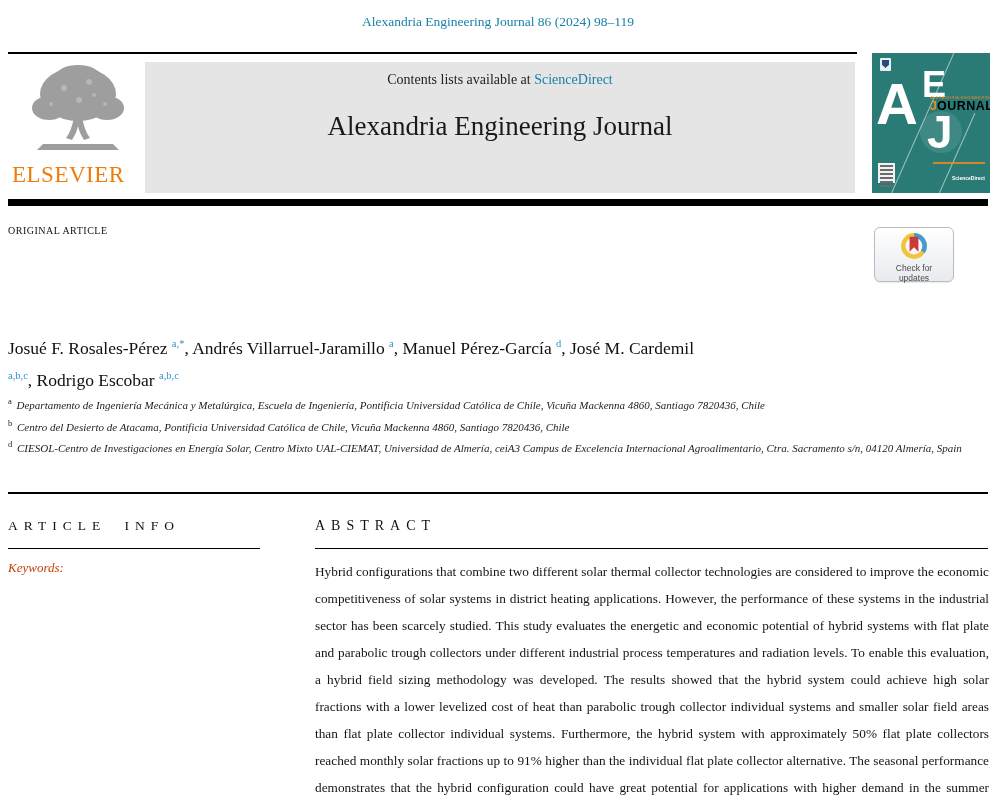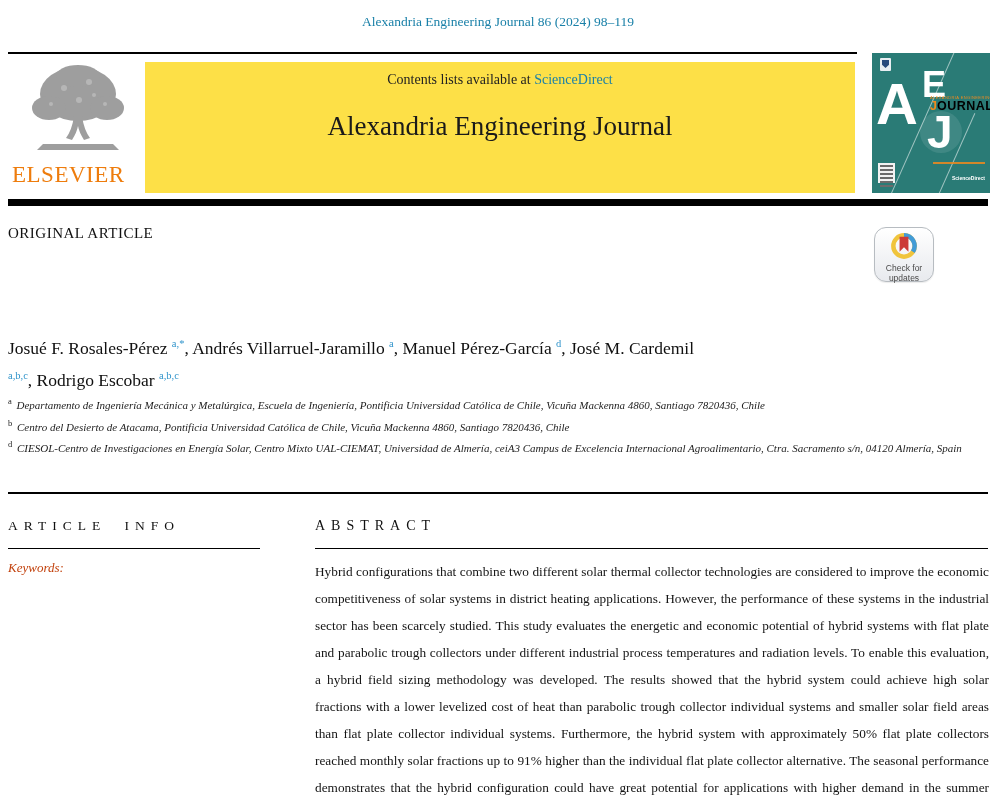--- a/index.html
+++ b/index.html
@@ -13,21 +13,21 @@
   .citation { position: absolute; top: 14px; left: 0; width: 100%; text-align: center; font-size: 13.5px; color: #1a80a8; }
 
   .top-rule { position: absolute; top: 52px; left: 8px; width: 849px; height: 2px; background: #000; }
 
   
   .elsevier-block { position: absolute; left: 12px; top: 60px; width: 132px; height: 134px; text-align: left; cursor: pointer; }
   .elsevier-tree { display: block; margin: 0 auto; }
   .elsevier-word { font-family: "Liberation Serif", serif; font-size: 23px; color: #ee7c0c; letter-spacing: 0.5px; margin-top: -2px; }
 
   
-  .banner { position: absolute; left: 145px; top: 62px; width: 710px; height: 131px; background: #fde047; text-align: center; }
+  .banner { position: absolute; left: 145px; top: 62px; width: 710px; height: 131px; background: #e5e5e5; text-align: center; }
   .banner-contents { position: absolute; top: 10px; left: 0; width: 100%; font-size: 14px; color: #222; }
   .banner-journal { position: absolute; top: 49px; left: 0; width: 100%; font-size: 27px; color: #1a1a1a; }
   .banner-homepage { position: absolute; top: 108px; left: 0; width: 100%; font-family: "Liberation Sans", sans-serif; font-size: 14px; color: #333; }
 
   
   .cover { position: absolute; left: 872px; top: 53px; width: 118px; height: 140px; background: #2a7b76; overflow: hidden; cursor: pointer; }
   .cover-line { position: absolute; width: 1px; background: rgba(255,255,255,0.55); }
   .cover-line.l1 { height: 190px; left: 48px; top: -20px; transform: rotate(24deg); }
   .cover-line.l2 { height: 120px; left: 78px; top: 55px; transform: rotate(24deg); width: 0.5px; }
   .cover-disc { position: absolute; left: 48px; top: 58px; width: 42px; height: 42px; border-radius: 50%; background: rgba(255,255,255,0.10); }
@@ -41,40 +41,40 @@
   .cover-shield { position: absolute; left: 8px; top: 5px; width: 11px; height: 13px; background: #e8eef2; border-radius: 1px; }
   .cover-shield:after { content: ""; position: absolute; left: 2px; top: 2px; width: 7px; height: 8px; background: #274a7c; clip-path: polygon(0 0, 100% 0, 100% 60%, 50% 100%, 0 60%); }
   .cover-minilogo { position: absolute; left: 6px; bottom: 10px; width: 17px; height: 20px; background: #f2f2f2; }
   .cover-minilogo i { display: block; height: 2px; margin: 2px 2px 0 2px; background: #6b6b6b; }
   .cover-footer { position: absolute; right: 5px; bottom: 9px; text-align: right; }
   .cover-footer .tiny-orange { display: block; height: 2px; width: 52px; background: rgba(240,138,29,0.85); margin-bottom: 2px; margin-left: auto; }
   .cover-footer .sd { font-family: "Liberation Sans", sans-serif; font-weight: bold; font-size: 5px; color: #fff; }
 
   .thick-rule { position: absolute; top: 199px; left: 8px; width: 980px; height: 7px; background: #000; }
 
-  .article-type { position: absolute; left: 8px; top: 225px; font-size: 15px; letter-spacing: 0.5px; color: #111; }
+  .article-type { position: absolute; left: 8px; top: 225px; font-size: 10px; letter-spacing: 0.5px; color: #111; }
   .title { position: absolute; left: 8px; top: 248px; width: 840px; font-size: 23.5px; line-height: 34px; color: #101010; }
   .authors { position: absolute; left: 8px; top: 330px; width: 712px; font-size: 17.5px; line-height: 27px; color: #101010; }
   .authors sup { color: #3094cb; font-size: 10.5px; cursor: pointer; }
   .affiliations { position: absolute; left: 8px; top: 392px; width: 980px; font-size: 11px; line-height: 18px; font-style: italic; color: #1c1c1c; }
   .affiliations sup { font-style: normal; font-size: 8.5px; margin-right: 2px; }
 
   .full-rule { position: absolute; top: 492px; left: 8px; width: 980px; height: 1.5px; background: #000; }
 
   .info-heading { position: absolute; left: 8px; top: 518px; font-size: 13.5px; letter-spacing: 6px; word-spacing: 9px; color: #111; }
   .info-rule { position: absolute; left: 8px; top: 548px; width: 252px; height: 1.2px; background: #000; }
   .keywords-label { position: absolute; left: 8px; top: 560px; font-size: 13px; font-style: italic; color: #c2410c; }
   .keywords { position: absolute; left: 8px; top: 578px; width: 290px; font-size: 13px; line-height: 19px; color: #1c1c1c; }
 
   .abstract-heading { position: absolute; left: 315px; top: 518px; font-size: 14px; letter-spacing: 6px; color: #111; }
   .abstract-rule { position: absolute; left: 315px; top: 548px; width: 673px; height: 1.2px; background: #000; }
   .abstract-text { position: absolute; left: 315px; top: 558px; width: 674px; font-size: 13.3px; line-height: 27px; text-align: justify; color: #141414; }
 
   
-  .badge { position: absolute; left: 874px; top: 227px; width: 60px; height: 55px; border: 1px solid #b7bcc1; border-radius: 12px; background: linear-gradient(#ffffff, #e8eaee); text-align: center; cursor: pointer; box-shadow: 0 1px 1px rgba(0,0,0,0.08); }
+  .badge { position: absolute; left: 874px; top: 227px; width: 80px; height: 55px; border: 1px solid #b7bcc1; border-radius: 6px; background: linear-gradient(#ffffff, #e8eaee); text-align: center; cursor: pointer; box-shadow: 0 1px 1px rgba(0,0,0,0.08); }
   .badge svg { margin-top: 2px; }
   .badge-text { font-family: "Liberation Sans", sans-serif; font-size: 8.5px; line-height: 9.5px; color: #4a4a4a; margin-top: -2px; }
 </style>
 </head>
 <body>
 
 <div class="page">
 
   <div class="citation link">Alexandria Engineering Journal 86 (2024) 98–119</div>
 

